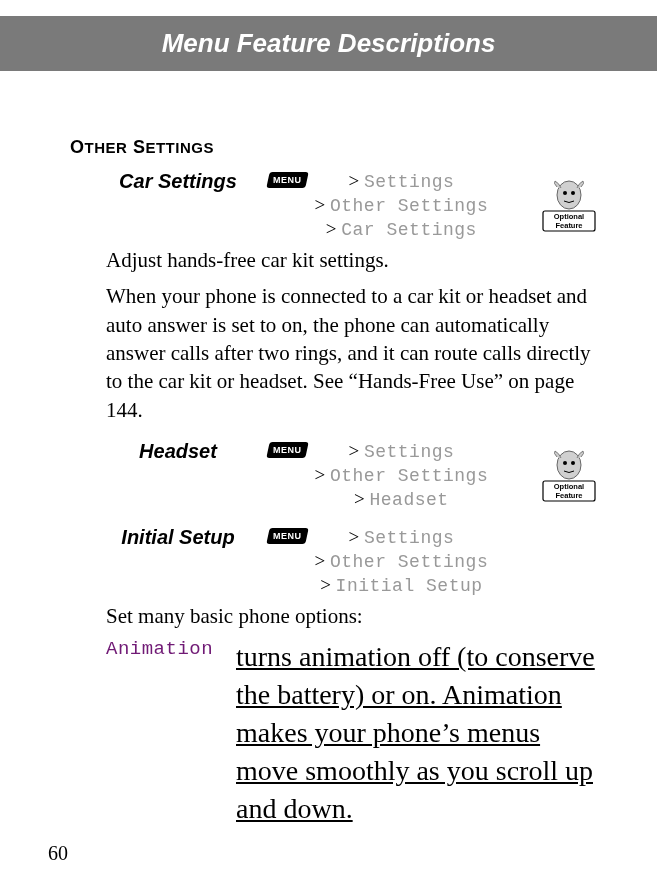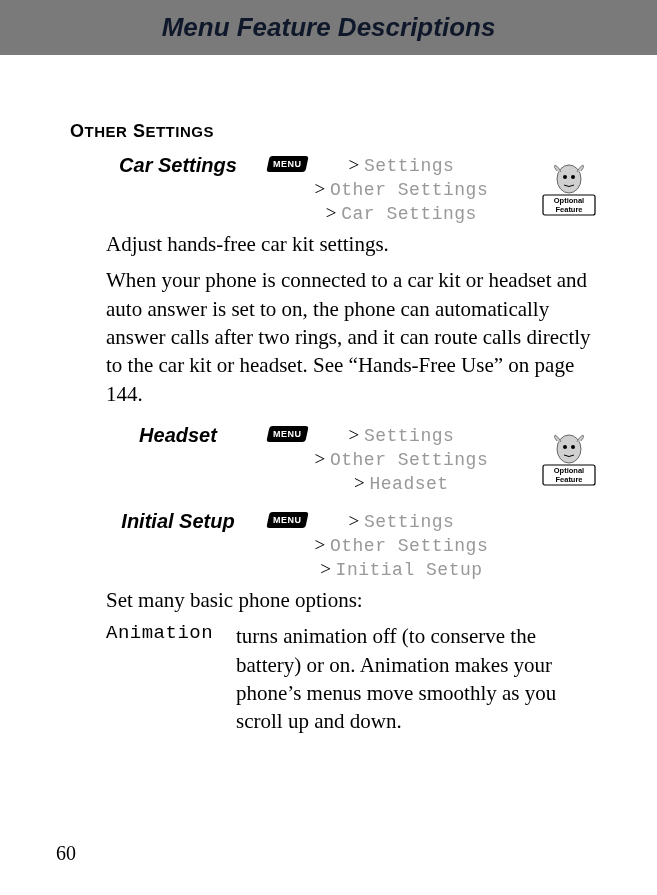--- a/index.html
+++ b/index.html
@@ -10,27 +10,28 @@
     body {
       width: 657px;
       height: 895px;
       background: #fff;
       font-family: Georgia, 'Times New Roman', serif;
       position: relative;
       overflow: hidden;
     }
     .header-bar {
       background: #7a7a7a;
-      color: #0f172a;
+      color: #ffffff;
       padding: 12px 0;
       text-align: center;
       font-size: 26px;
       font-weight: bold;
       font-style: italic;
       font-family: Arial, sans-serif;
+      margin-top: 16px;
     }
     .content {
       padding: 30px 60px 0 70px;
       margin-top: 36px;
     }
     .section-heading {
       font-family: Arial, sans-serif;
       font-weight: bold;
       font-size: 18px;
       margin-bottom: 12px;
@@ -113,36 +114,37 @@
       line-height: 1.35;
       margin-left: 18px;
       margin-bottom: 8px;
     }
     .option-row {
       display: flex;
       margin-left: 18px;
       margin-top: 6px;
     }
     .option-name {
-      color: #000000;
+      color: #701a75;
       font-family: 'Courier New', monospace;
       font-size: 19px;
       width: 130px;
       flex-shrink: 0;
       letter-spacing: 0.5px;
     }
     .option-desc {
-      font-size: 21px;
+      font-size: 28px;
       line-height: 1.35;
       flex: 1;
+      text-decoration: underline;
     }
     .page-number {
       position: absolute;
       bottom: 30px;
-      left: 56px;
+      left: 48px;
       font-size: 20px;
     }
   </style>
 </head>
 <body>
 
 <div class="header-bar">
   <span>Menu Feature Descriptions</span>
 </div>
 

